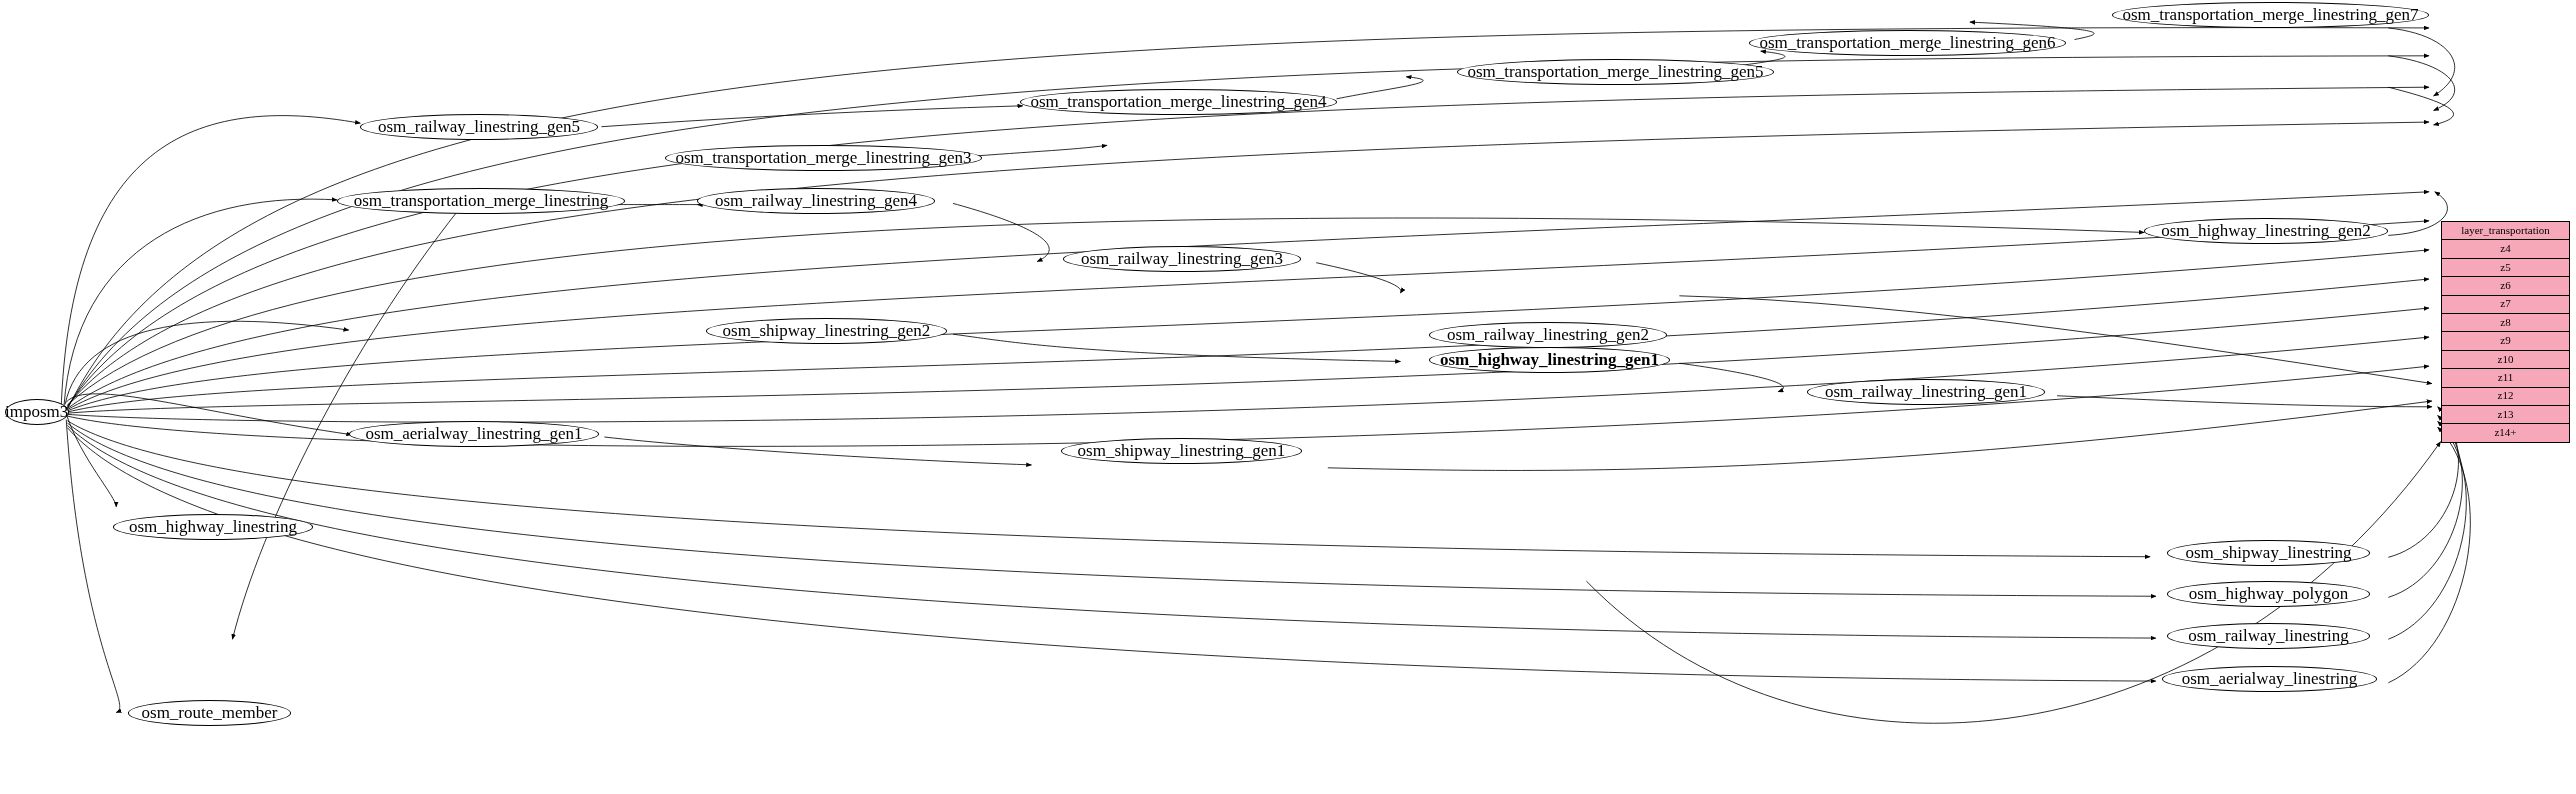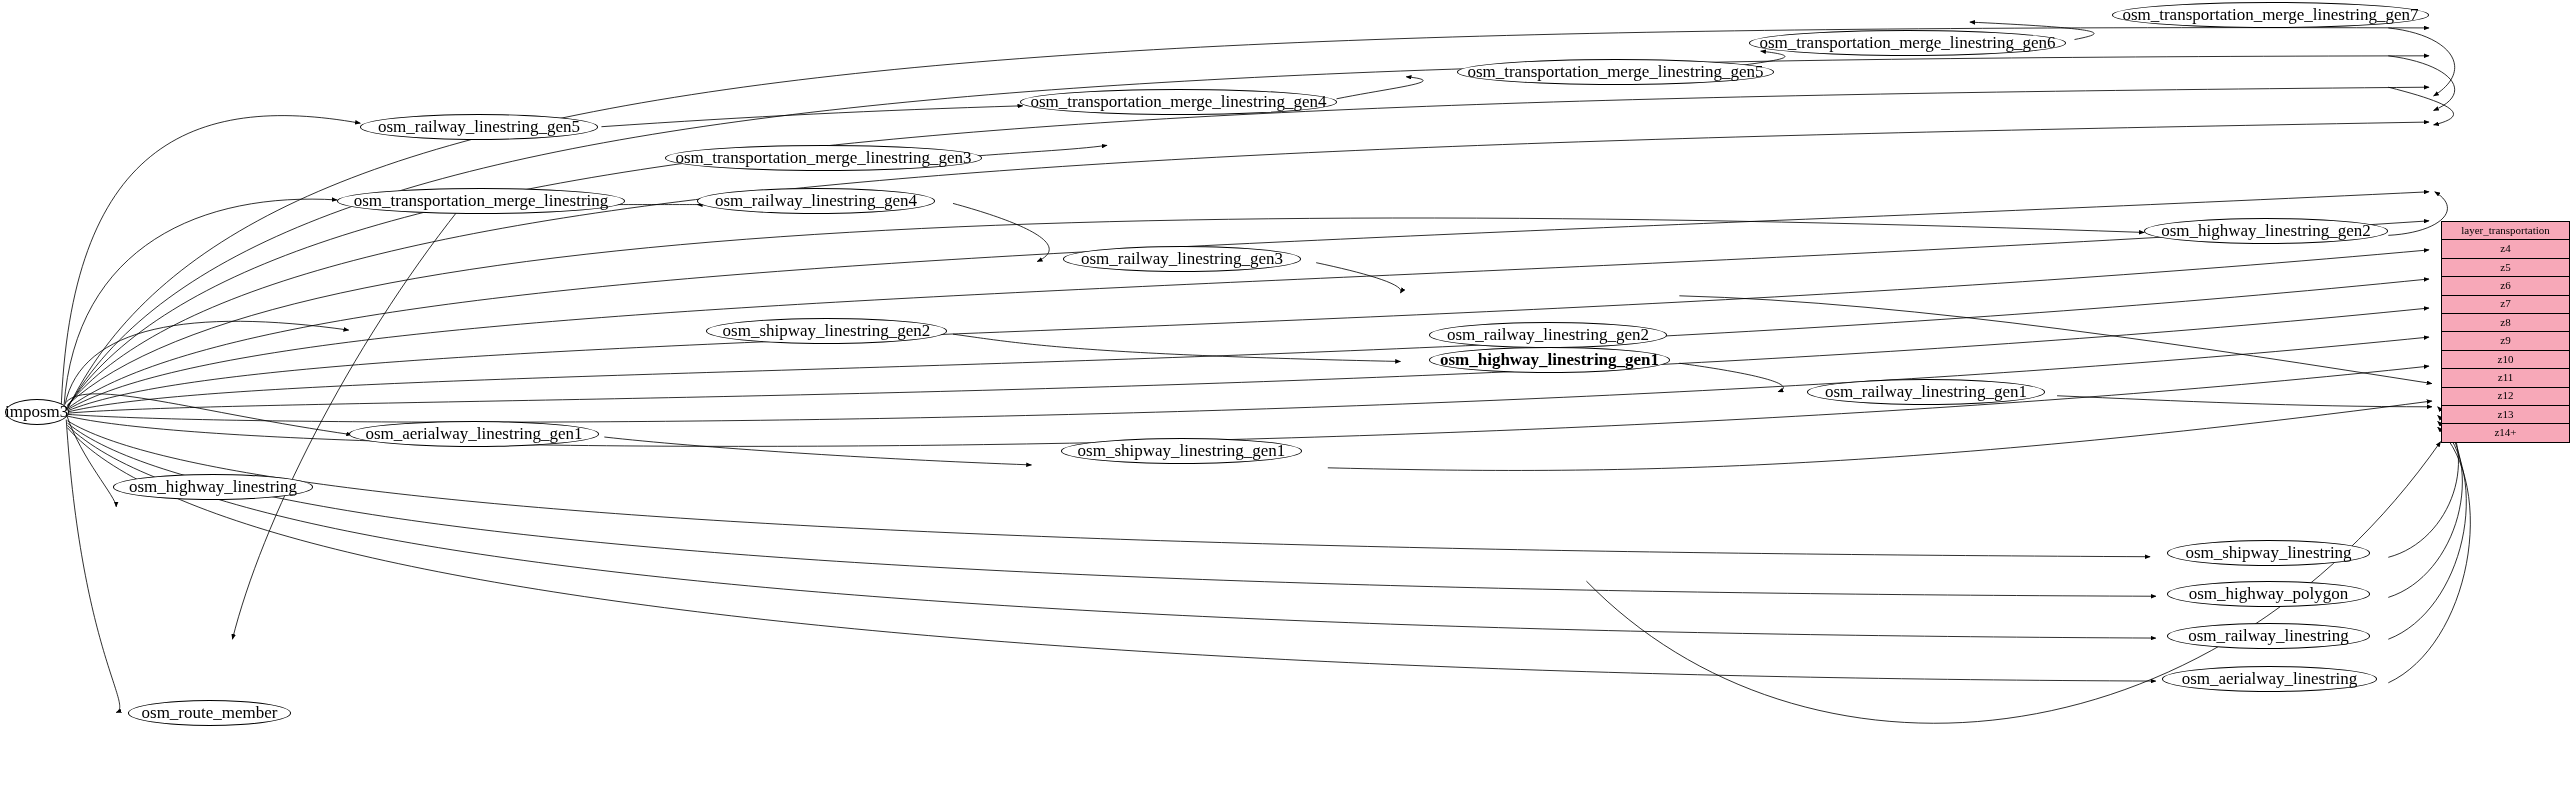--- a/index.html
+++ b/index.html
@@ -193,21 +193,21 @@
   </div>
 
   <div class="node" style="left:349px; top:421px; width:250px; height:25.6px;">
     <span>osm_aerialway_linestring_gen1</span>
   </div>
 
   <div class="node" style="left:1061px; top:438px; width:241px; height:25.6px;">
     <span>osm_shipway_linestring_gen1</span>
   </div>
 
-  <div class="node" style="left:113px; top:474px; width:200px; height:25.6px;">
+  <div class="node" style="left:113px; top:514px; width:200px; height:25.6px;">
     <span>osm_highway_linestring</span>
   </div>
 
   <div class="node" style="left:2167px; top:540px; width:203px; height:25.6px;align-items:center;">
     <span>osm_shipway_linestring</span>
   </div>
 
   <div class="node" style="left:2167px; top:581px; width:203px; height:25.6px;">
     <span>osm_highway_polygon</span>
   </div>

